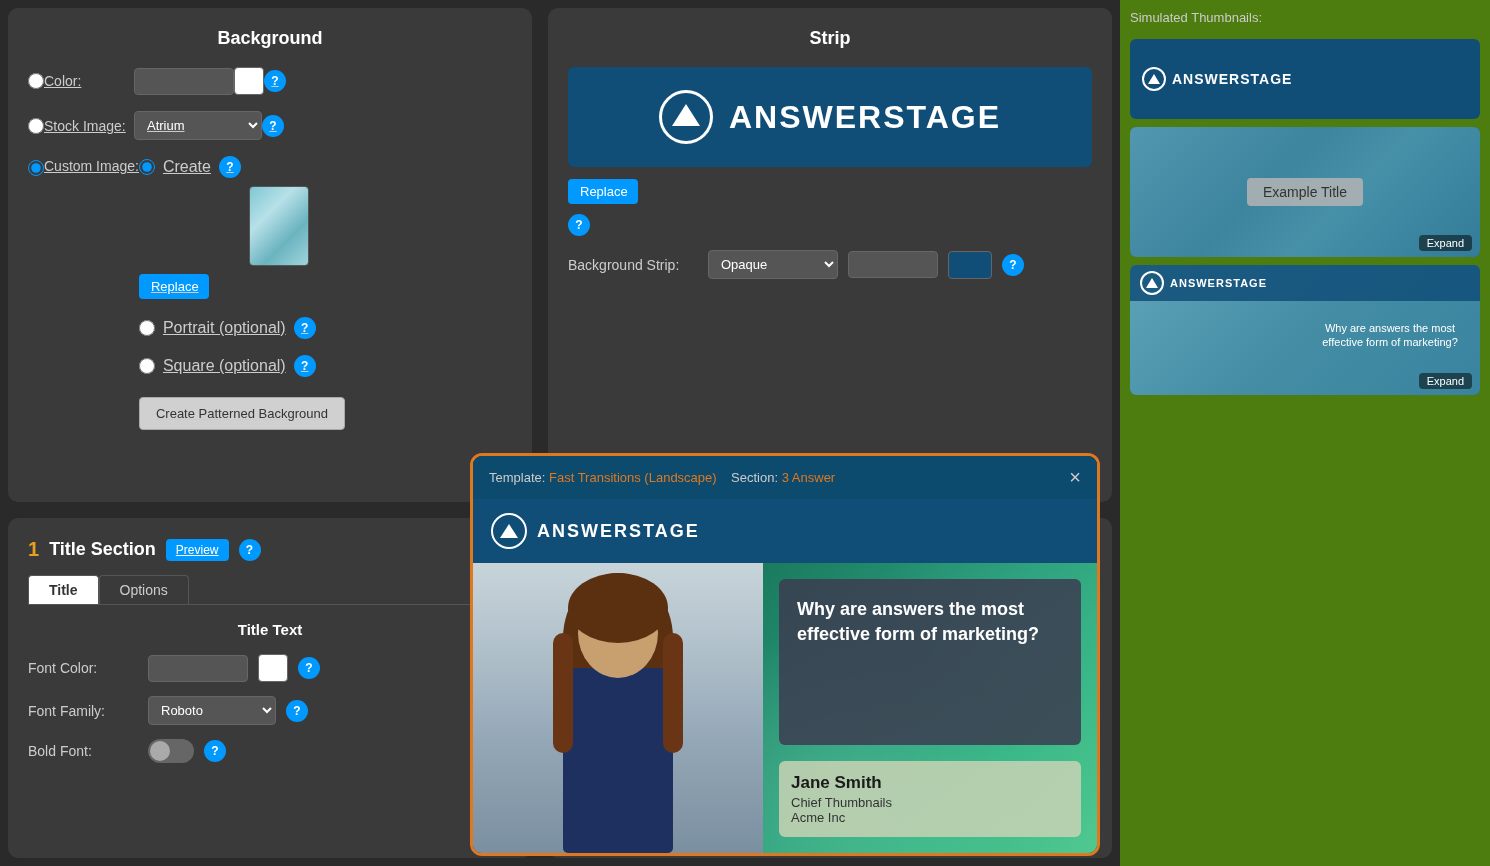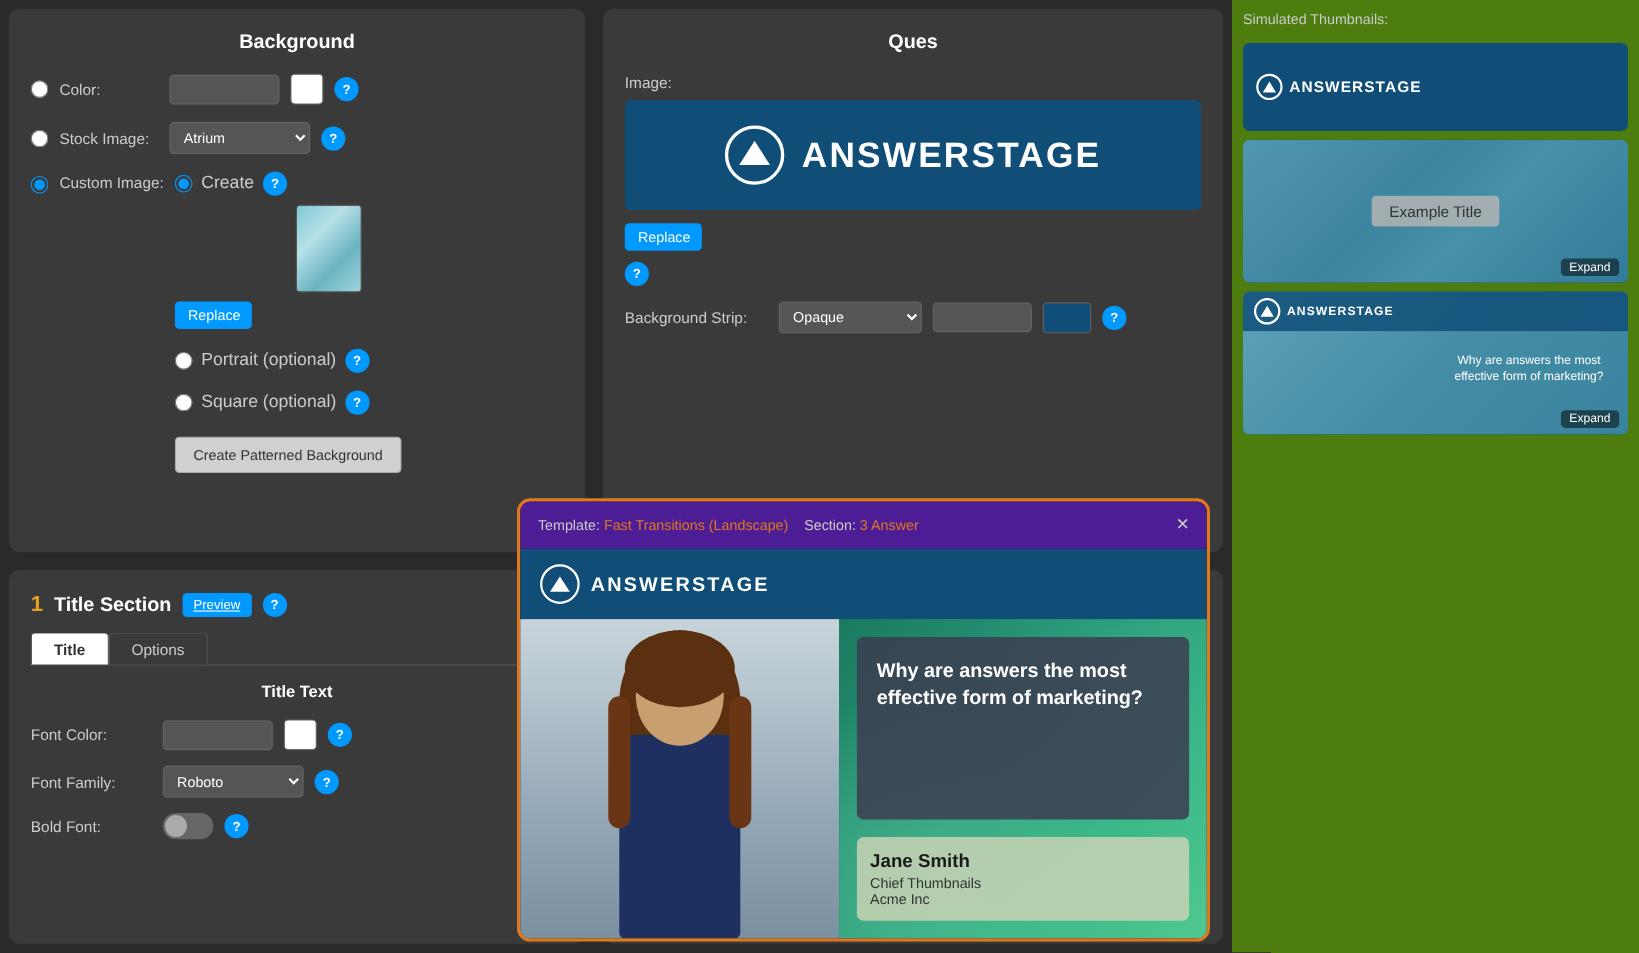--- a/index.html
+++ b/index.html
@@ -40,21 +40,21 @@
       margin-bottom: 18px;
     }
 
     
     .bg-panel { grid-column: 1; grid-row: 1; }
 
     .radio-row {
       display: flex;
       align-items: center;
       margin-bottom: 16px;
-      gap: 10px;
+      text-decoration: underline;
     }
 
     .radio-row input[type=radio] {
       accent-color: #0099ff;
       width: 16px;
       height: 16px;
       cursor: pointer;
     }
 
     .radio-label {
@@ -410,21 +410,21 @@
       width: 630px;
       background: #1a1a1a;
       border: 3px solid #e07820;
       border-radius: 12px;
       overflow: hidden;
       z-index: 200;
       pointer-events: all;
     }
 
     .modal-header {
-      background: #4c1d95;
+      background: #0c4a6e;
       padding: 10px 16px;
       display: flex;
       align-items: center;
       justify-content: space-between;
     }
 
     .modal-template-info {
       font-size: 13px;
       color: #ccc;
     }
@@ -600,25 +600,22 @@
           <input type="radio" name="custom-size" style="">
           <span>Square (optional)</span>
           <button class="help-btn">?</button>
         </div>
         <button class="create-pattern-btn" style="margin-left:0;">Create Patterned Background</button>
       </div>
     </div>
   </div>
 
   <div class="panel logo-panel">
-    <div class="panel-title">Ques</div>
-
-    <div class="image-label-row">
-      <span style="font-size:14px;color:#ccc;">Image:</span>
-    </div>
+    <div class="panel-title">Strip</div>
+
 
     <div class="logo-image-container">
       <div class="logo-text">
         <div class="logo-circle">
           <div class="logo-triangle"></div>
         </div>
         <span>ANSWERSTAGE</span>
       </div>
     </div>
 

